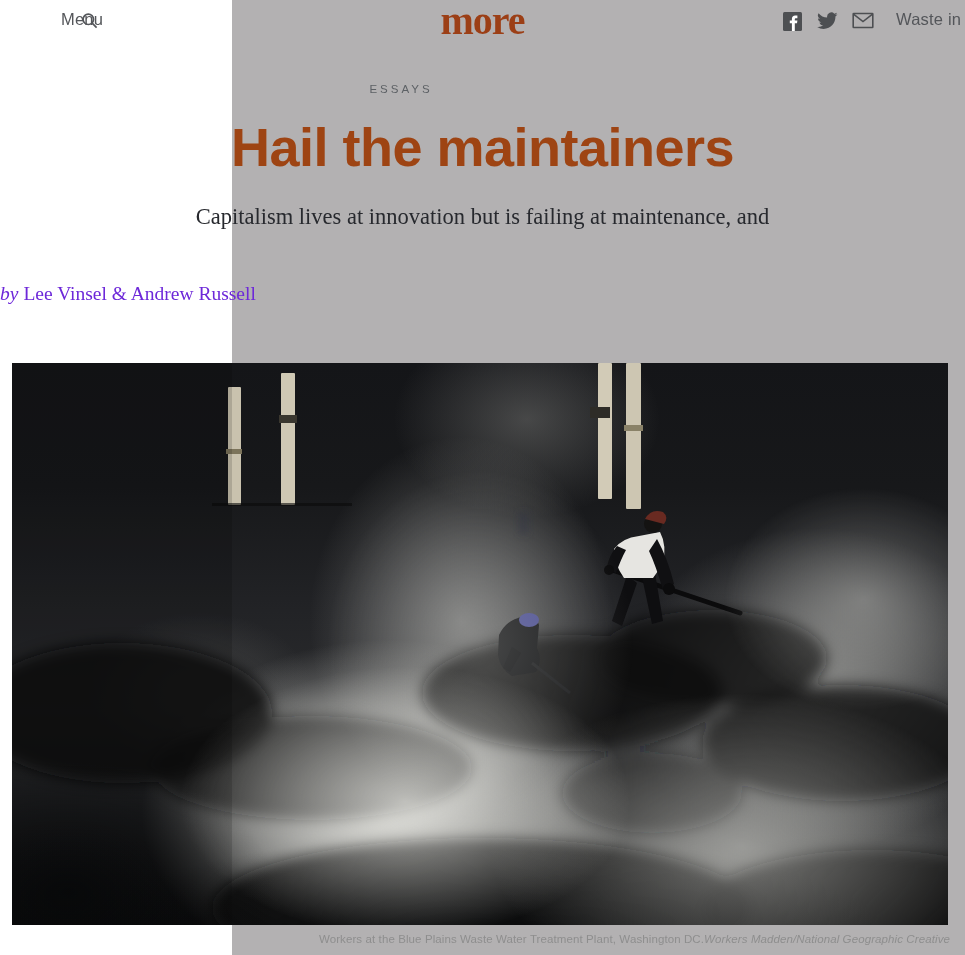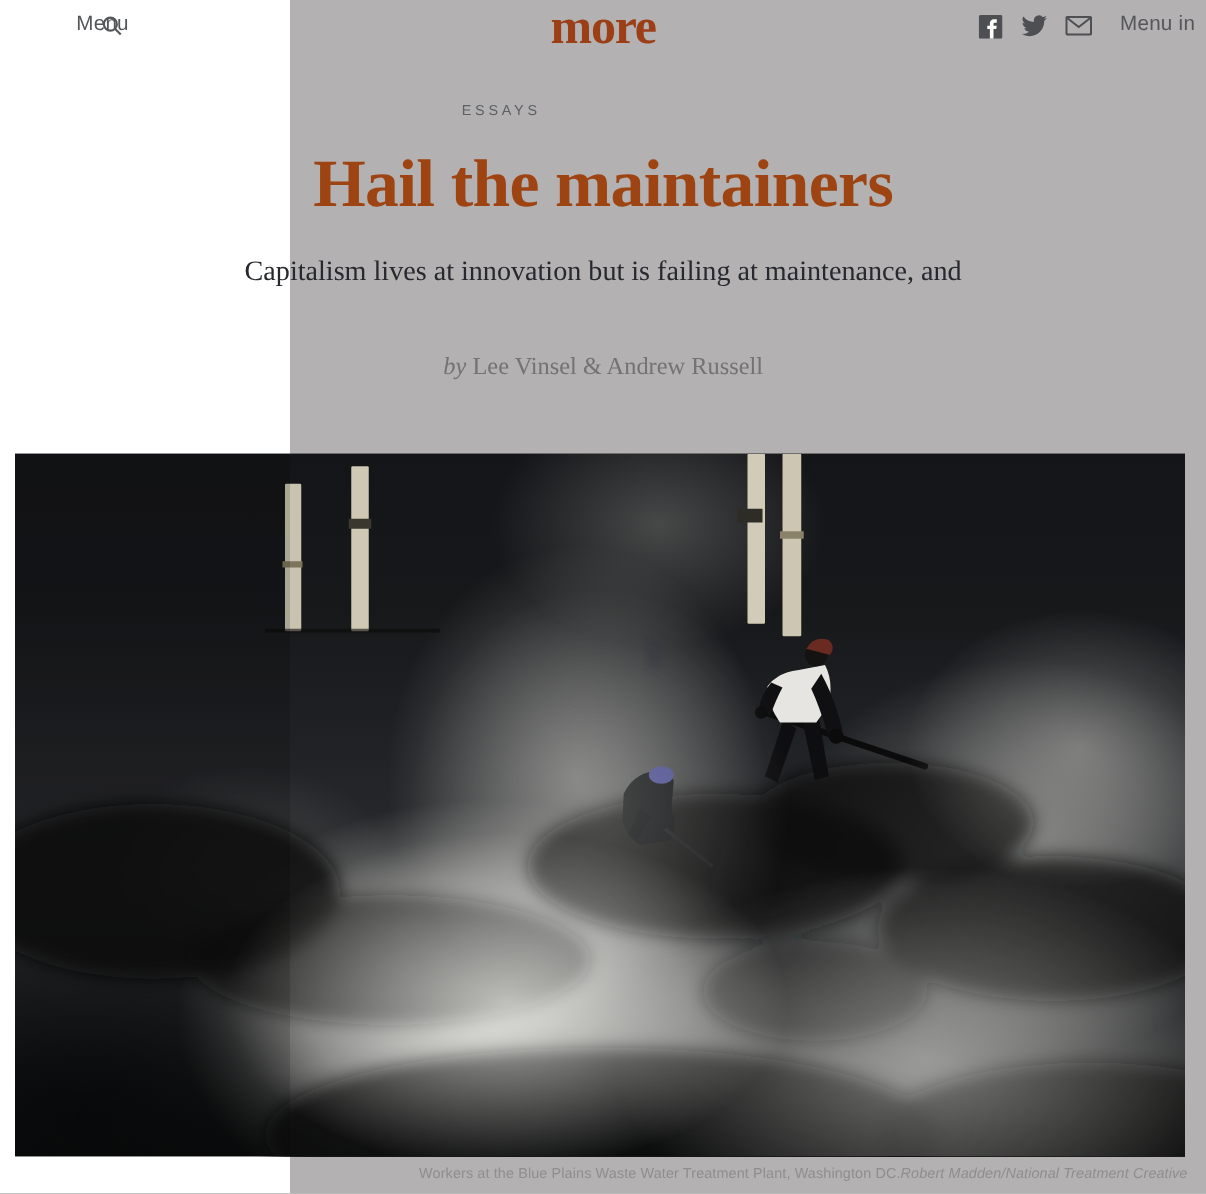--- a/index.html
+++ b/index.html
@@ -36,31 +36,31 @@
     font-size:16.5px;color:#54565a;letter-spacing:.2px;
   }
 
   
   .kicker{
     position:absolute;left:0;top:83px;width:802px;text-align:center;
     font-size:11.5px;letter-spacing:3px;color:#5d6165;cursor:pointer;
   }
   .title{
     position:absolute;left:0;top:116px;width:965px;margin:0;text-align:center;
-    font-family:Liberation Serif, serif;font-weight:700;
+    font-family:Liberation Sans, sans-serif;font-weight:700;
     font-size:54px;line-height:62px;color:#9e4413;letter-spacing:-.5px;
   }
   .subtitle{
     position:absolute;left:0;top:201px;width:965px;margin:0;text-align:center;
     font-family:"Liberation Serif", serif;font-weight:400;
     font-size:22.5px;line-height:31px;color:#27292e;
   }
   .byline{
-    position:absolute;left:0;top:283px;width:965px;text-align:center;
-    font-family:"Liberation Serif", serif;font-size:19.5px;color:#737373;
+    position:absolute;left:0;top:283px;width:965px;text-align:left;
+    font-family:"Liberation Serif", serif;font-size:19.5px;color:#6d28d9;
   }
   .byline .by{font-style:italic;margin-right:5px;}
   .byline .authors{cursor:pointer;}
 
   
   .photo{
     position:absolute;left:12px;top:363px;width:936px;height:562px;
     background-color:#17181b;
     background-repeat:no-repeat;
     background-image:
@@ -135,21 +135,21 @@
 
 <button class="social-btn mail-btn">
   <span>
     <svg width="22" height="17" viewBox="0 0 22 17" fill="none" stroke="#4d4f52" stroke-width="1.6">
       <rect x="1.2" y="1.5" width="19.6" height="14" rx="0.5"></rect>
       <path d="M1.5 2.2 11 9.6 20.5 2.2"></path>
     </svg>
   </span>
 </button>
 
-<button class="signin-btn">Menu in</button>
+<button class="signin-btn">Waste in</button>
 
 <div class="kicker">ESSAYS</div>
 
 <h1 class="title">Hail the maintainers</h1>
 
 <p class="subtitle">
   <span>Capitalism lives at innovation but is failing at maintenance, and</span><br>
 </p>
 
 <div class="byline">
@@ -209,14 +209,14 @@
       <path d="M487,272 Q494,257 510,254 Q524,251 527,262 L525,285 Q531,297 524,309 L500,313 Q488,306 486,292 Z" fill="#101113"></path>
       <ellipse cx="517" cy="257" rx="10" ry="7" fill="#4b4e93"></ellipse>
       <path d="M500,284 L491,305 L498,309 L509,290 Z" fill="#0c0d0f"></path>
       <line x1="520" y1="300" x2="558" y2="330" stroke="#1a1b1d" stroke-width="3"></line>
     </g>
   </svg>
   <div class="steam-top"></div>
 </div>
 
 <div class="caption">
-  <span>Workers at the Blue Plains Waste Water Treatment Plant, Washington DC.</span><span class="credit">Robert Madden/National Treatment Creative</span>
+  <span>Workers at the Blue Plains Waste Water Treatment Plant, Washington DC.</span><span class="credit">Workers Madden/National Geographic Creative</span>
 </div>
 
 </body></html>

